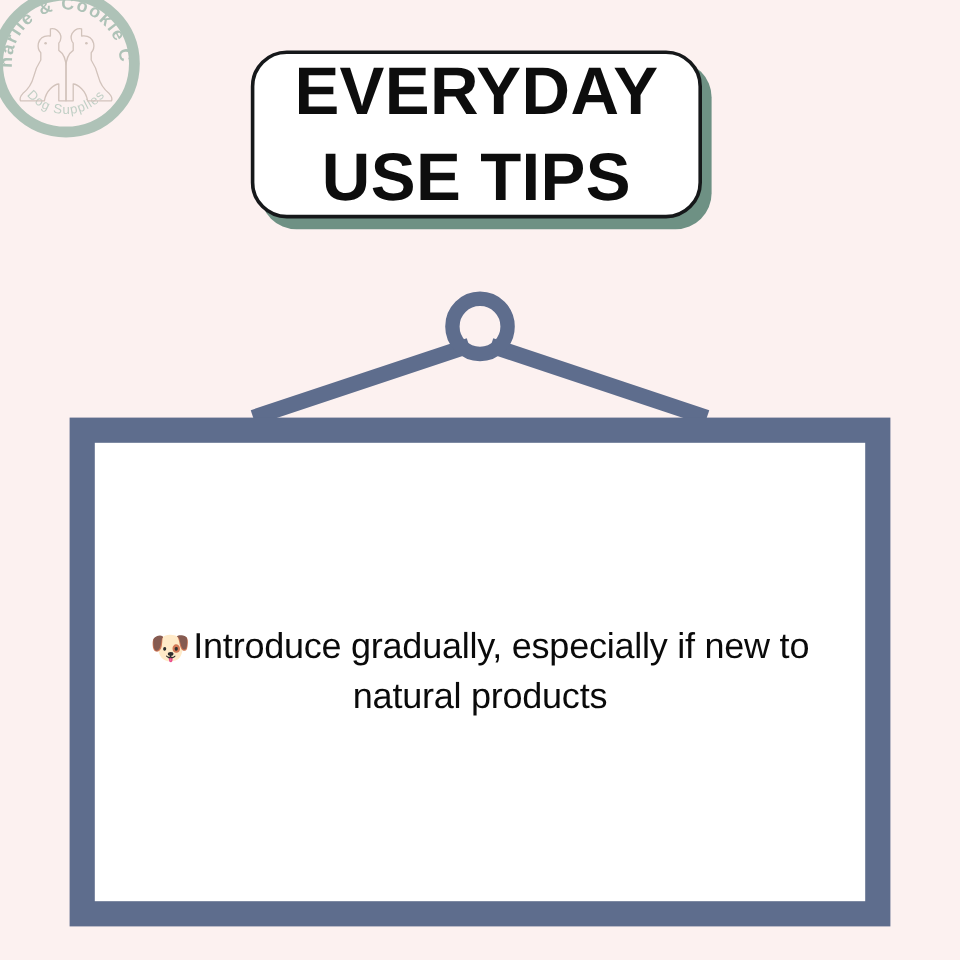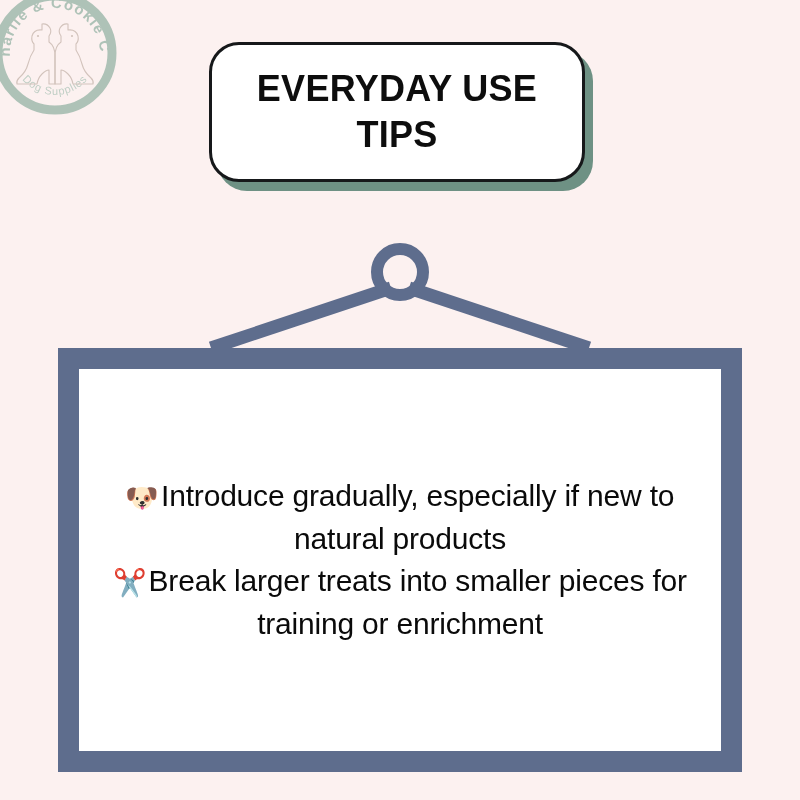--- a/index.html
+++ b/index.html
@@ -51,21 +51,21 @@
     background: #FFFFFF;
     border: 3px solid #16181A;
     border-radius: 30px;
     box-sizing: border-box;
     display: flex;
     align-items: center;
     justify-content: center;
   }
   #title-banner-text {
     font-weight: 700;
-    font-size: 36px;
+    font-size: 56px;
     line-height: 1.28;
     letter-spacing: 0.3px;
     color: #0D0D0D;
     text-align: center;
     padding: 0 14px;
   }
 
   
   #sign-hanger {
     position: absolute;
@@ -156,18 +156,15 @@
   <path d="M 204,52 L 384,112" fill="none" stroke="#5E6D8D" stroke-width="13" stroke-linecap="butt"></path>
   <circle cx="195" cy="36" r="23" fill="none" stroke="#5E6D8D" stroke-width="12"></circle>
 </svg>
 
 <div id="sign-board">
   <div id="sign-inner">
     <ul id="tips-list">
       <li class="tip-item">
         <span class="tip-emoji">🐶</span><span>Introduce gradually, especially if new to natural products</span>
       </li>
-      <li class="tip-item">
-        <span class="tip-emoji">✂️</span><span>Break larger treats into smaller pieces for training or enrichment</span>
-      </li>
     </ul>
   </div>
 </div>
 
 </body></html>

